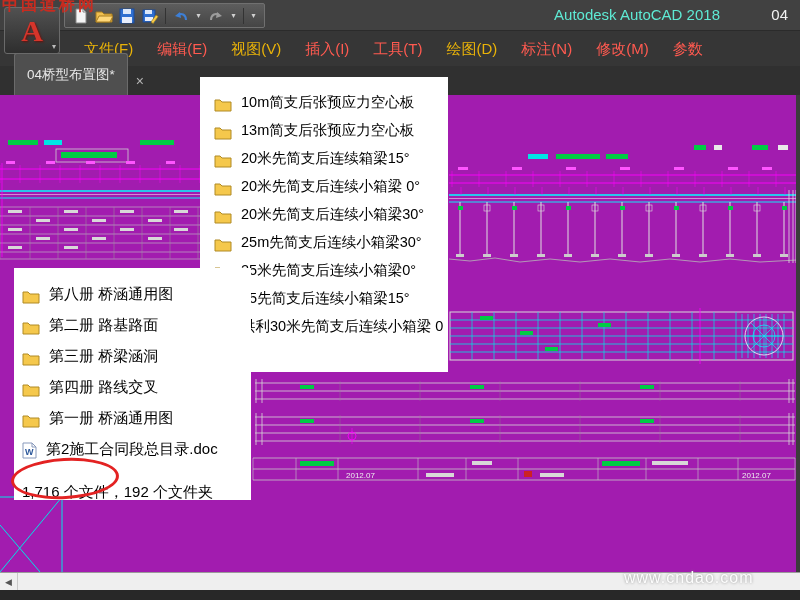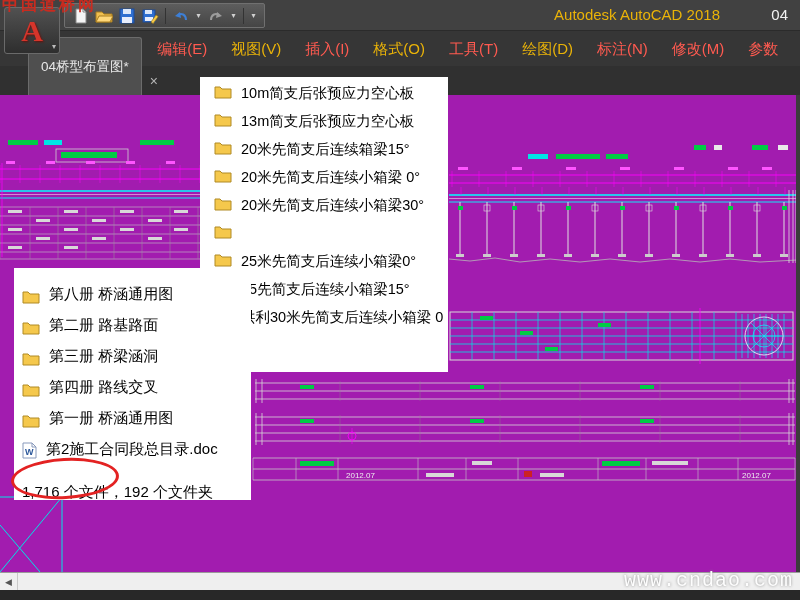--- a/index.html
+++ b/index.html
@@ -6,67 +6,67 @@
   body{width:800px;height:600px;overflow:hidden;background:#000;position:relative;
        font-family:"Liberation Sans",sans-serif;-webkit-font-smoothing:antialiased}
 
   
   .titlebar{position:absolute;top:0;left:0;right:0;height:30px;background:#414141;border-bottom:1px solid #2b2b2b;z-index:5}
   .qat{position:absolute;left:64px;top:3px;height:23px;display:flex;align-items:center;gap:3px;padding:0 6px;
        background:linear-gradient(#5d5d5d,#454545);border:1px solid #707070;border-radius:2px}
   .tbtn{width:20px;height:20px;display:flex;align-items:center;justify-content:center;cursor:default}
   .tb-caret{font-size:8px;color:#d0d0d0;width:9px;text-align:center}
   .tb-sep{width:1px;height:16px;background:#333;margin:0 2px}
-  .title{position:absolute;top:6px;right:80px;color:#eab308;font-size:15px;white-space:nowrap;z-index:6}
+  .title{position:absolute;top:6px;right:80px;color:#5eead4;font-size:15px;white-space:nowrap;z-index:6}
   .doc-num{position:absolute;top:6px;right:12px;color:#f2f2f2;font-size:15px;z-index:6}
 
   
   .menubar{position:absolute;top:31px;left:0;right:0;height:35px;background:#363636;display:flex;align-items:center;
            padding-left:72px;z-index:5;overflow:hidden}
   .mi{color:#eab308;font-size:15px;padding:0 12px;line-height:35px;white-space:nowrap;cursor:default}
   .mi.accent{color:#ff5a50}
   .app-button{position:absolute;left:4px;top:7px;width:54px;height:45px;background:linear-gradient(#515151,#2e2e2e);
               border:1px solid #6a6a6a;border-radius:3px;display:flex;align-items:center;justify-content:center;z-index:12}
   .appA{font-size:30px;font-weight:bold;color:#d6352b;text-shadow:1px 1px 2px #6e0f08;font-family:"Liberation Serif",serif}
   .app-caret{position:absolute;right:3px;bottom:2px;font-size:8px;color:#bbb}
 
   
   .tabbar{position:absolute;top:66px;left:0;right:0;height:29px;background:#303030;display:flex;align-items:flex-end;z-index:5}
-  .tab{height:25px;margin-left:28px;padding:16px 12px;background:#4f4f4f;border:1px solid #6b6b6b;border-bottom:none;
+  .tab{height:25px;margin-left:14px;padding:8px 12px;background:#4f4f4f;border:1px solid #6b6b6b;border-bottom:none;
        border-radius:3px 3px 0 0;color:#e8e8e8;font-size:13.5px;display:flex;align-items:center;white-space:nowrap}
   .tab-close{color:#b5b5b5;font-size:14px;margin:0 0 6px 8px;cursor:default}
 
   
   .canvas{position:absolute;top:95px;left:0;width:800px;height:477px;background:#a21caf;z-index:1}
   svg.cad{display:block}
   .right-edge{position:absolute;right:0;top:95px;width:4px;height:477px;background:#3c3c3c;z-index:2}
 
   
   .popup{position:absolute;left:200px;top:77px;width:248px;height:295px;background:#fff;z-index:10;
          padding-top:7px;box-sizing:border-box;overflow:hidden}
-  .pitem{height:28px;display:flex;align-items:flex-start;gap:9px;padding-left:14px;font-size:14.5px;color:#000;white-space:nowrap}
+  .pitem{height:28px;display:flex;align-items:flex-end;gap:9px;padding-left:14px;font-size:14.5px;color:#000;white-space:nowrap}
   .panel{position:absolute;left:14px;top:268px;width:237px;height:232px;background:#fff;z-index:10;
          padding-top:5px;box-sizing:border-box;overflow:hidden}
   .litem{height:31px;display:flex;align-items:flex-end;gap:9px;padding-left:8px;font-size:15px;color:#000;white-space:nowrap}
   .summary{margin-top:24px;padding-left:8px;font-size:15px;color:#000;white-space:nowrap}
   .icon-wrap{display:flex;align-items:center}
 
   
   .ellipse{position:absolute;left:11px;top:458px;width:102px;height:35px;border:3px solid #e32222;border-radius:50%;
            transform:rotate(-3deg);z-index:20;pointer-events:none}
 
   
   .hscroll{position:absolute;top:572px;left:0;right:0;height:18px;background:#efefef;border-top:1px solid #9a9a9a;
            display:flex;align-items:center;z-index:4;box-sizing:border-box}
   .scroll-arrow{font-size:9px;color:#555;padding:0 5px;border-right:1px solid #c9c9c9;height:100%;display:flex;align-items:center}
   .bottombar{position:absolute;top:590px;left:0;right:0;height:10px;background:#282828;z-index:4}
 
   
-  .site-wm{position:absolute;left:624px;top:569px;font-size:20px;color:#fdfdfd;z-index:30;
-           font-family:Liberation Mono, monospace;text-shadow:0 0 3px #8a8a8a;letter-spacing:1px}
+  .site-wm{position:absolute;left:624px;top:569px;font-size:16px;color:#fdfdfd;z-index:30;
+           font-family:Liberation Sans, sans-serif;text-shadow:0 0 3px #8a8a8a;letter-spacing:1px}
   .corner-wm{position:absolute;left:2px;top:-5px;font-size:16px;font-weight:bold;color:#d02a1e;z-index:40;
              letter-spacing:3px;opacity:.95;white-space:nowrap}
 </style>
 </head>
 <body>
 
 <div class="corner-wm">中国道桥网</div>
 
 <div class="titlebar">
   <div class="qat">
@@ -117,21 +117,20 @@
   </div>
   <div class="title">Autodesk AutoCAD 2018</div>
   <div class="doc-num">04</div>
 </div>
 
 <div class="menubar">
   <span class="mi">文件(F)</span>
   <span class="mi accent">编辑(E)</span>
   <span class="mi">视图(V)</span>
   <span class="mi accent">插入(I)</span>
-  <span class="mi">格式(O)</span>
   <span class="mi accent">工具(T)</span>
   <span class="mi">绘图(D)</span>
   <span class="mi accent">标注(N)</span>
   <span class="mi accent">修改(M)</span>
   <span class="mi accent">参数</span>
 </div>
 
 <div class="app-button">
   <span class="appA">A</span>
   <span class="app-caret">▾</span>
@@ -352,20 +351,21 @@
         </svg>
       </span>
     <span>20米先简支后连续小箱梁30°</span>
   </div>
   <div class="pitem">
     <span class="icon-wrap">
         <svg width="18" height="15">
           <path d="M1,3 h5 l2,2 h9 v9 h-16 z" fill="#f5c84c" stroke="#b08a25"></path>
         </svg>
       </span>
+    <span>25m先简支后连续小箱梁30°</span>
   </div>
   <div class="pitem">
     <span class="icon-wrap">
         <svg width="18" height="15">
           <path d="M1,3 h5 l2,2 h9 v9 h-16 z" fill="#f5c84c" stroke="#b08a25"></path>
         </svg>
       </span>
     <span>25米先简支后连续小箱梁0°</span>
   </div>
   <div class="pitem">

